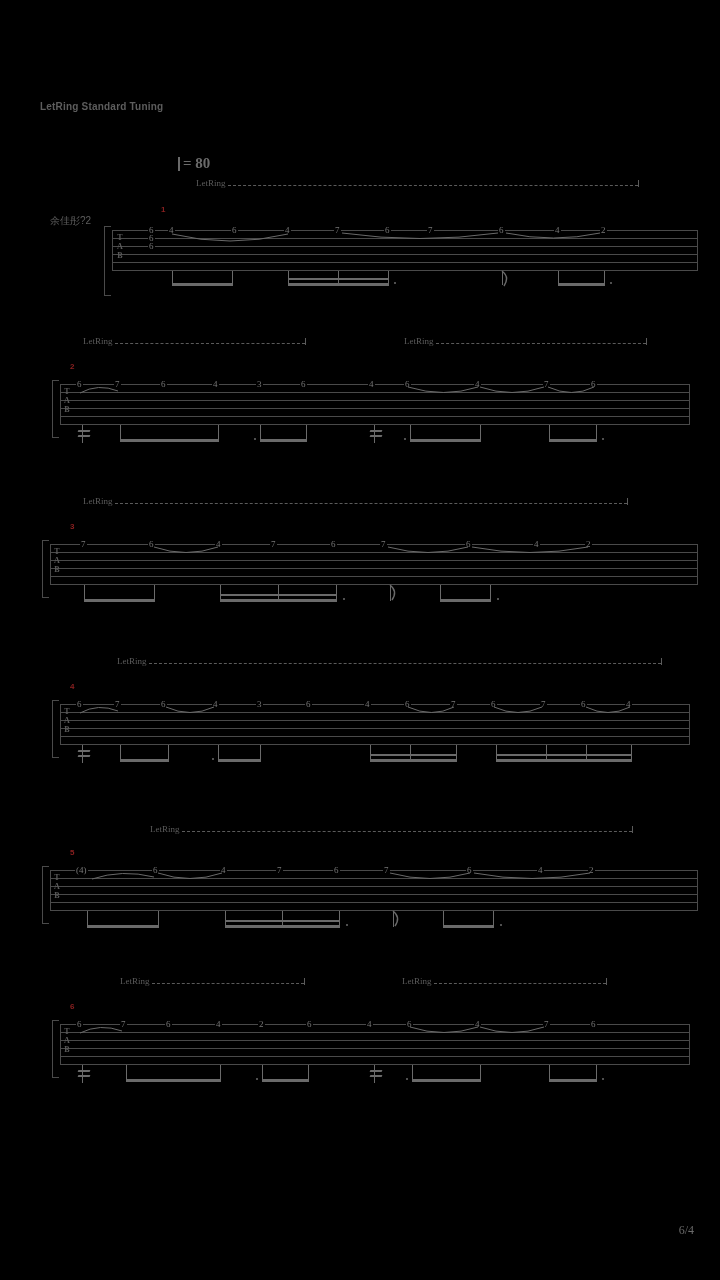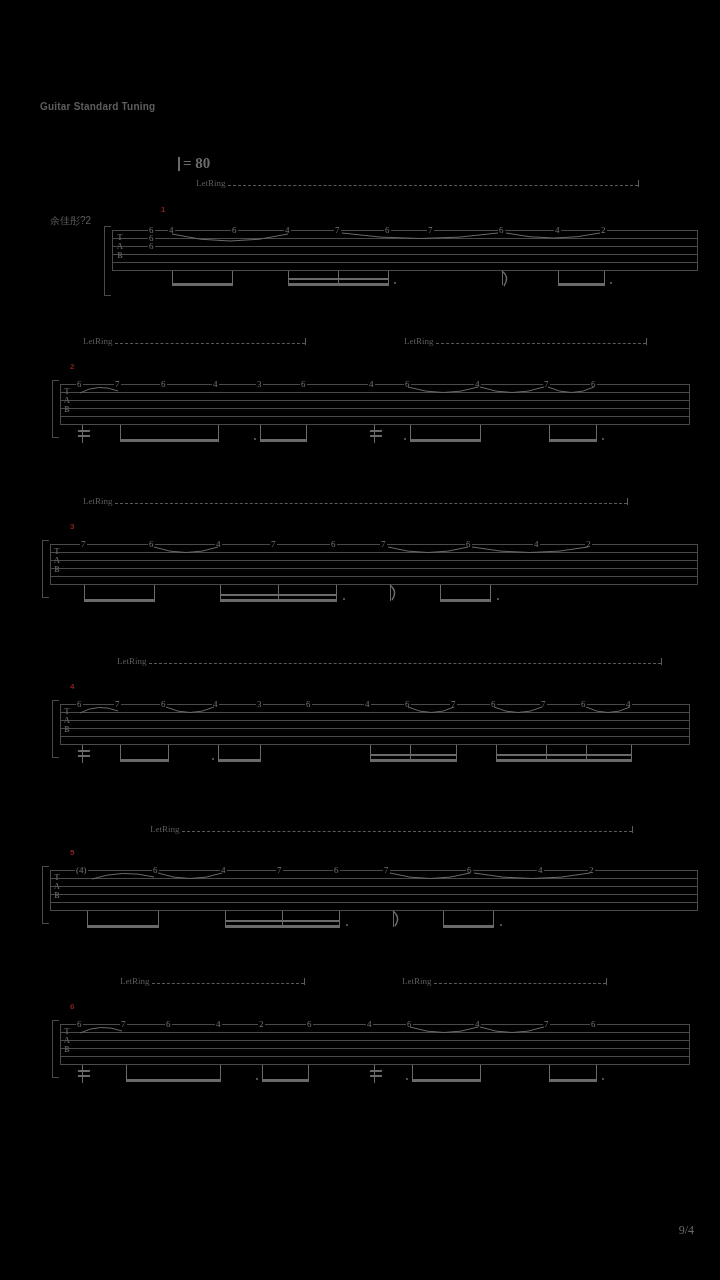--- a/index.html
+++ b/index.html
@@ -171,21 +171,21 @@
     position: absolute;
     background: #6a6a6a;
     transform: skewX(-20deg);
   }
 </style>
 </head>
 <body>
 
 <div class="page">
 
-  <div class="tuning-title">Guitar Standard Tuning</div>
+  <div class="tuning-title">LetRing Standard Tuning</div>
 
   <div class="tempo">
     <span class="note-stem"></span><span>= 80</span>
   </div>
 
   <div class="instrument-label">余佳彤?2</div>
 
   <div class="system" style="top:178px;">
     <div class="letring" style="left:196px; top:0px;">
       <span class="txt">LetRing</span><span class="dashes" style="width:410px;"></span><span class="endbar"></span>
@@ -672,14 +672,14 @@
       <div class="beam" style="left:352px; top:55px; width:69px; height:3px;"></div>
       <div class="dot" style="left:346px; top:54px;"></div>
 
       <div class="stem" style="left:489px; top:41px; height:16px;"></div>
       <div class="stem" style="left:536px; top:41px; height:16px;"></div>
       <div class="beam" style="left:489px; top:55px; width:48px; height:3px;"></div>
       <div class="dot" style="left:542px; top:54px;"></div>
     </div>
   </div>
 
-  <div class="page-number">9/4</div>
+  <div class="page-number">6/4</div>
 </div>
 
 </body></html>

